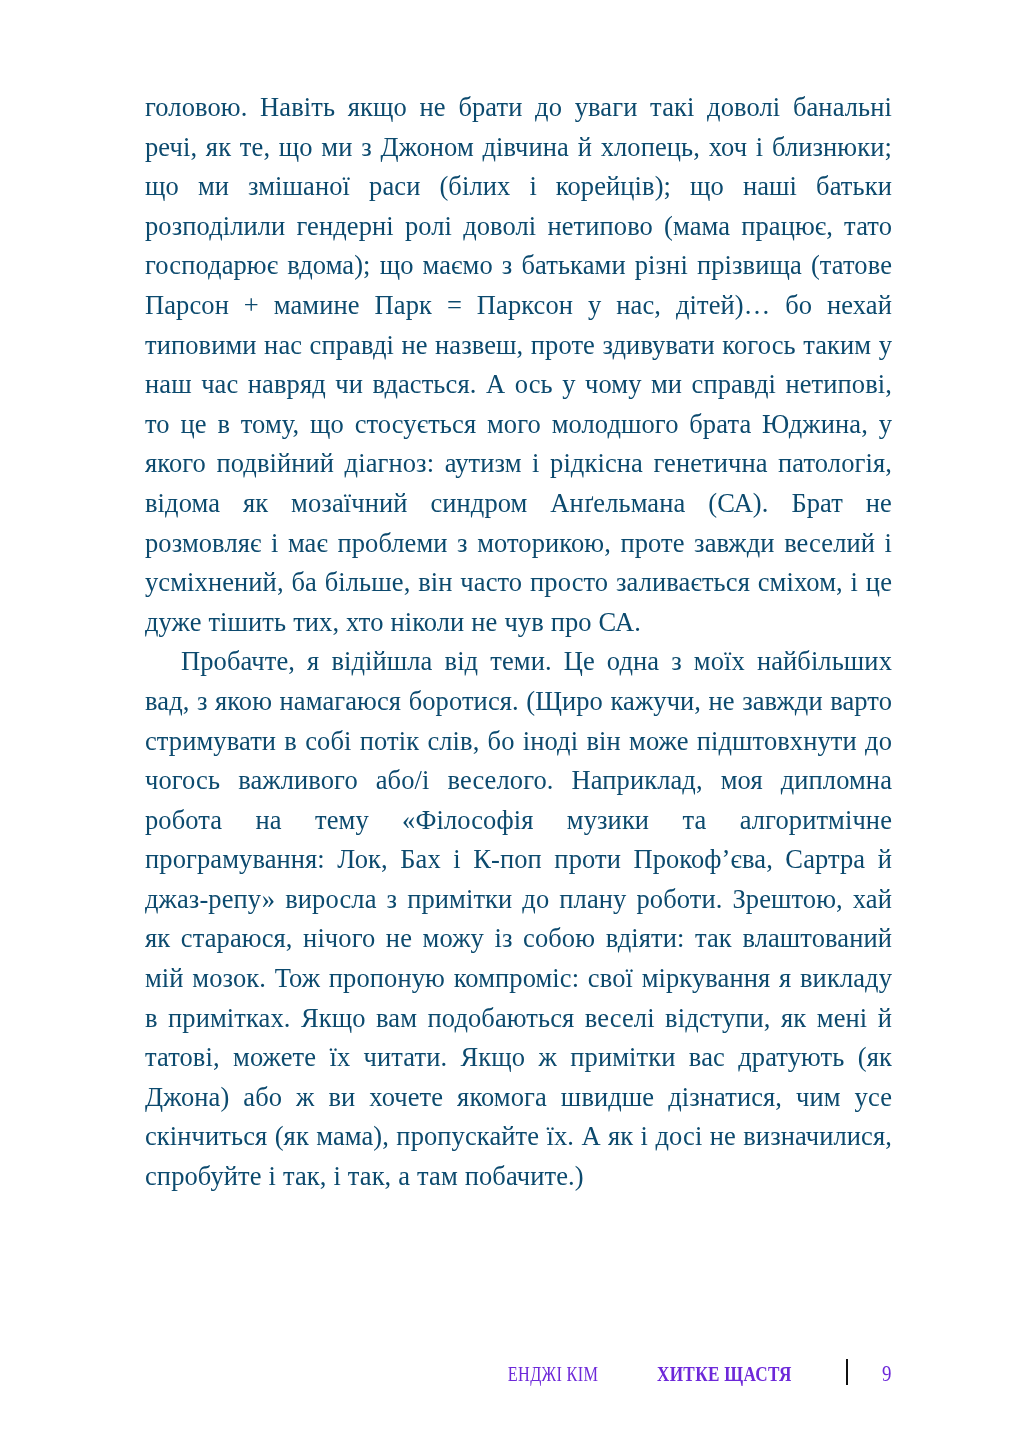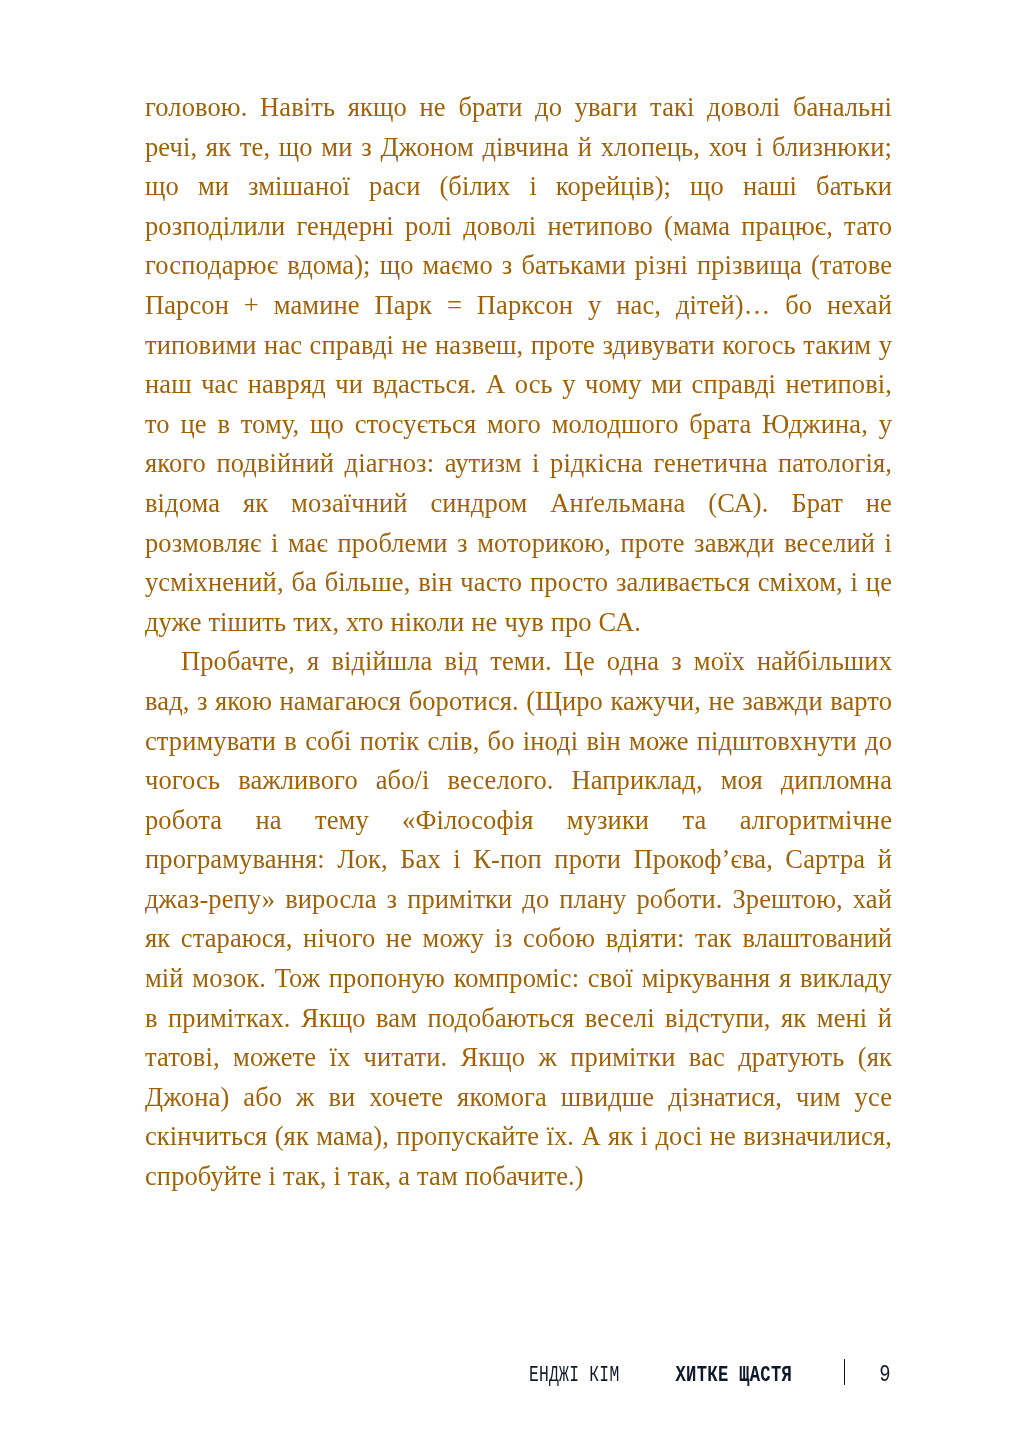--- a/index.html
+++ b/index.html
@@ -23,43 +23,43 @@
     left: 145px;
     top: 88px;
     width: 747px;
   }
 
   .body-paragraph {
     margin: 0;
     font-family: "Liberation Serif", "DejaVu Serif", serif;
     font-size: 26.5px;
     line-height: 39.6px;
-    color: #a16207;
+    color: #0c4a6e;
     text-align: justify;
     text-justify: inter-word;
     letter-spacing: 0.1px;
     word-spacing: 0.2px;
     hyphens: manual;
     -webkit-hyphens: manual;
   }
 
   .body-paragraph + .body-paragraph {
     text-indent: 36px;
   }
 
   .page-footer {
     position: absolute;
     left: 145px;
     top: 1355px;
     width: 747px;
     display: flex;
     justify-content: flex-end;
     align-items: baseline;
-    font-family: Liberation Mono, monospace;
-    color: #0f172a;
+    font-family: Liberation Serif, serif;
+    color: #6d28d9;
     gap: 22px;
   }
 
   .footer-author {
     font-size: 22px;
     font-weight: 400;
     letter-spacing: 0.4px;
     transform: scaleX(0.74);
     transform-origin: right baseline;
     white-space: nowrap;

